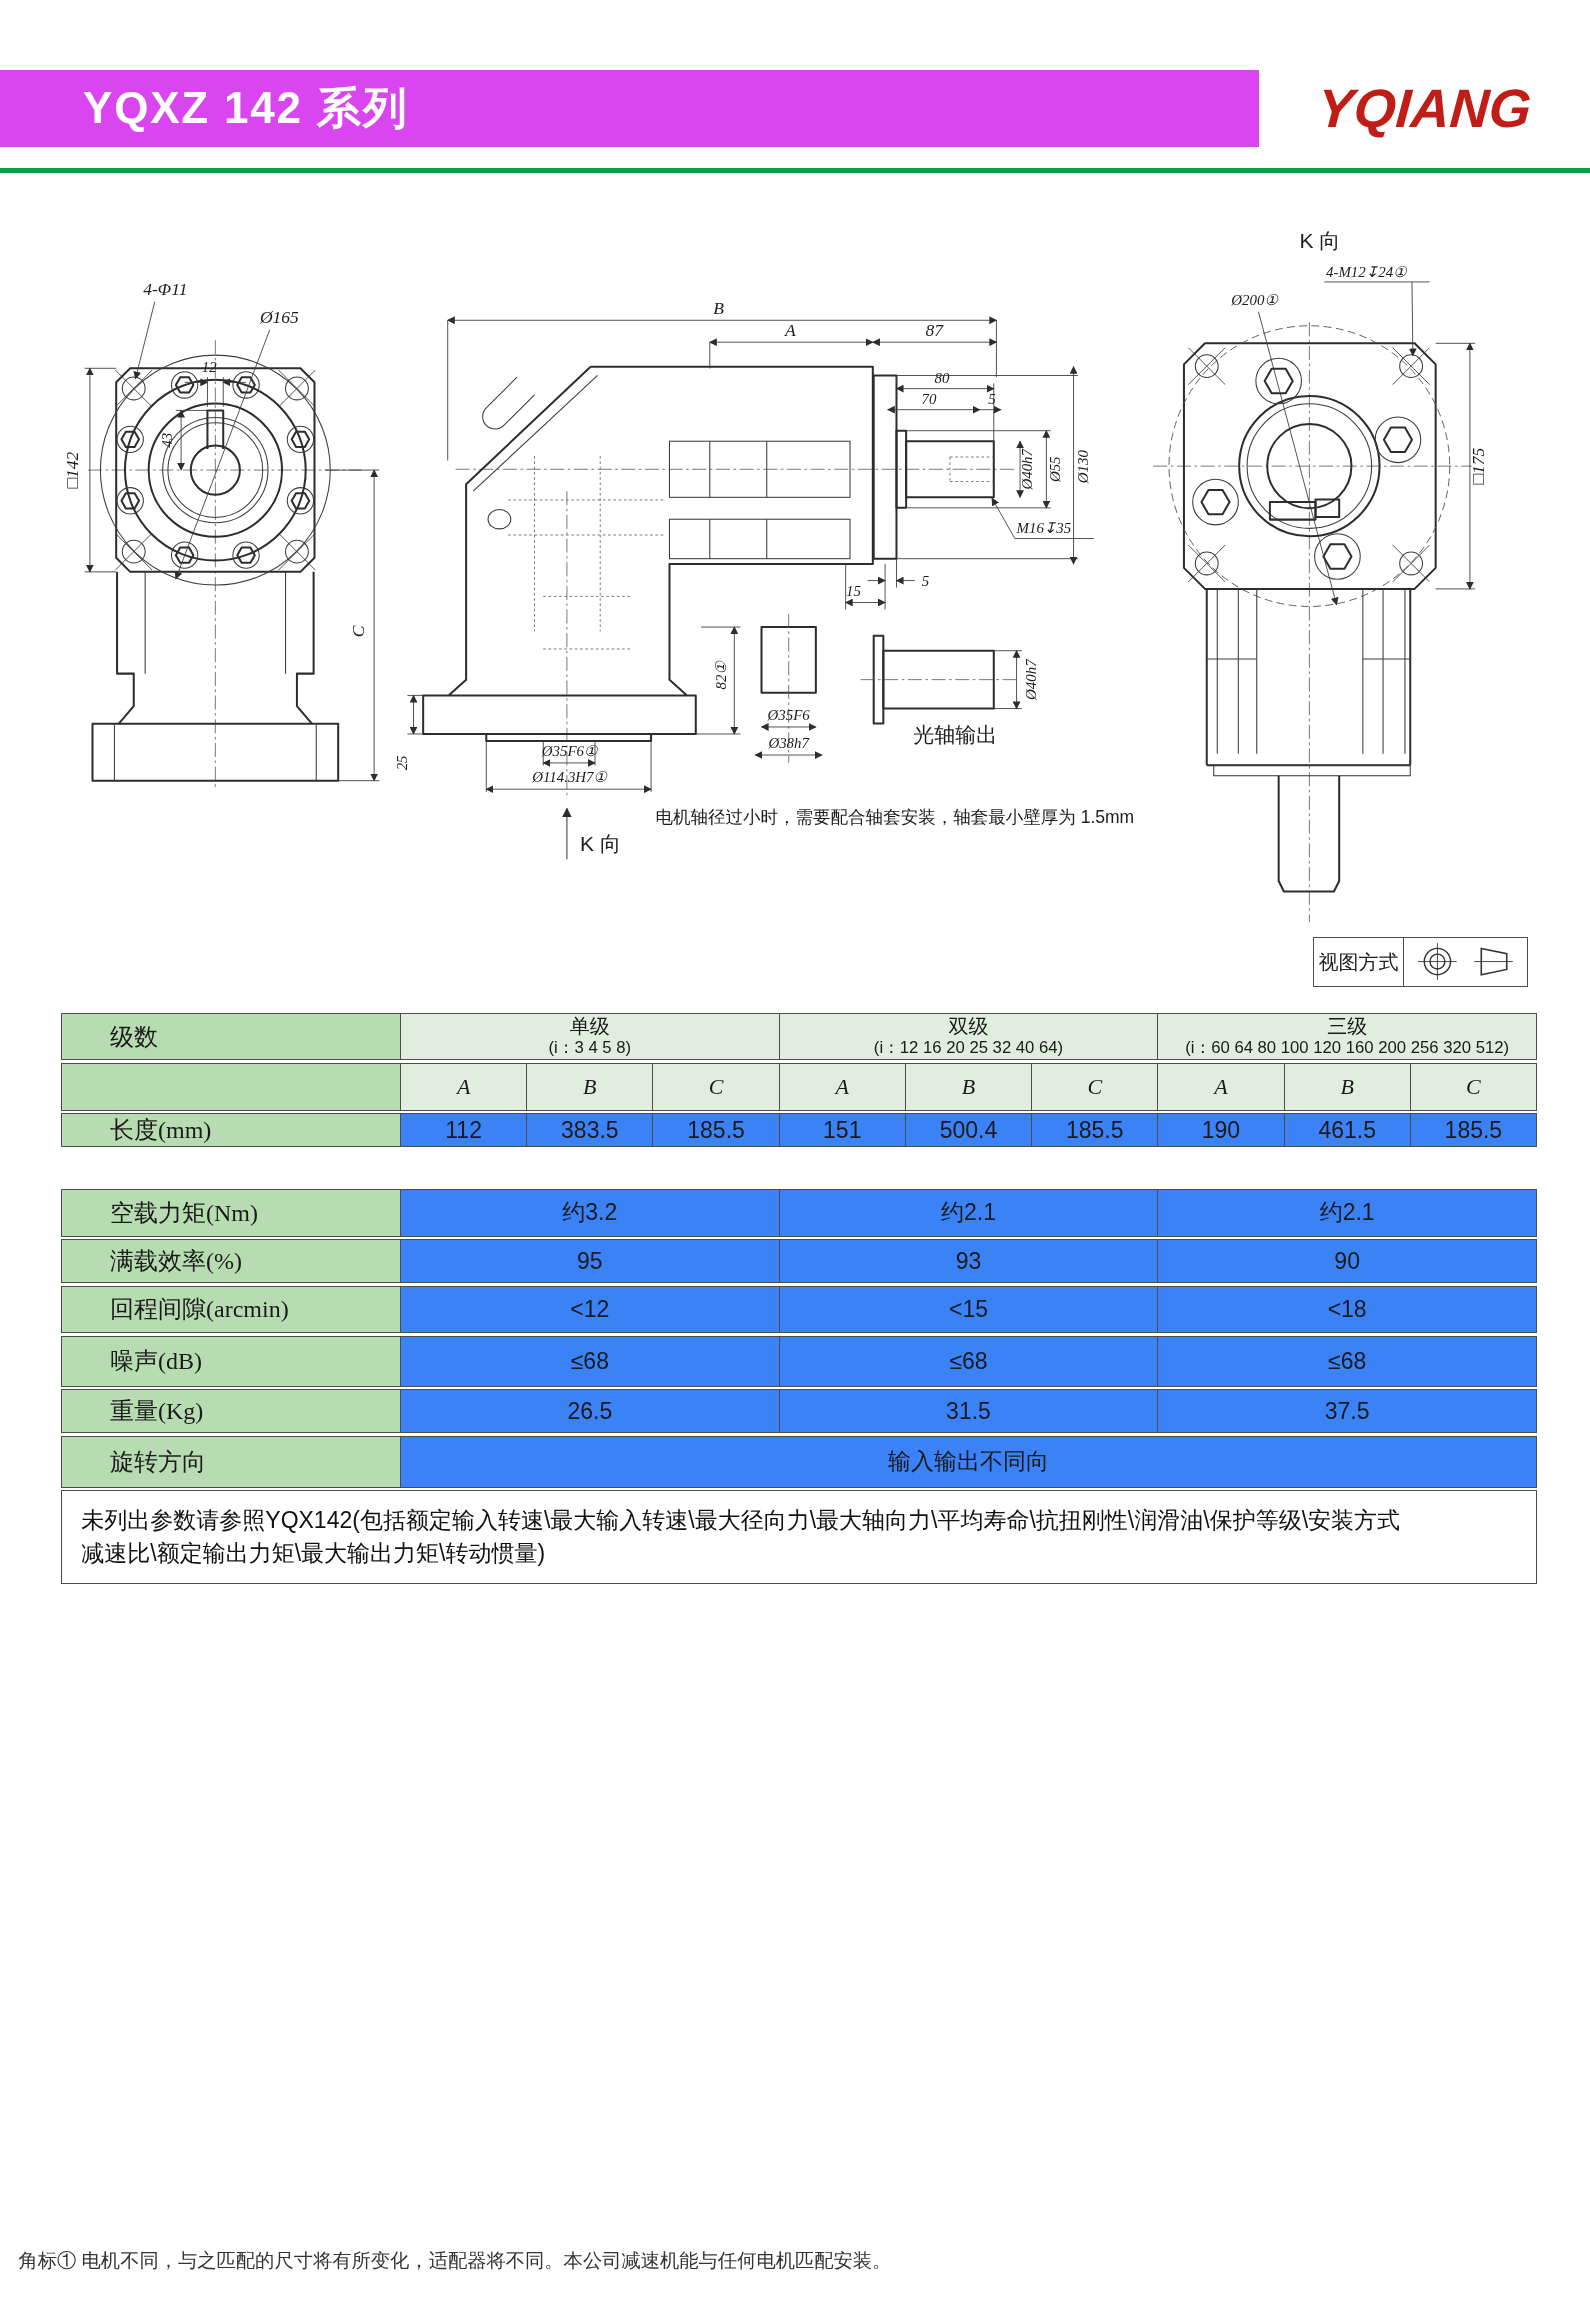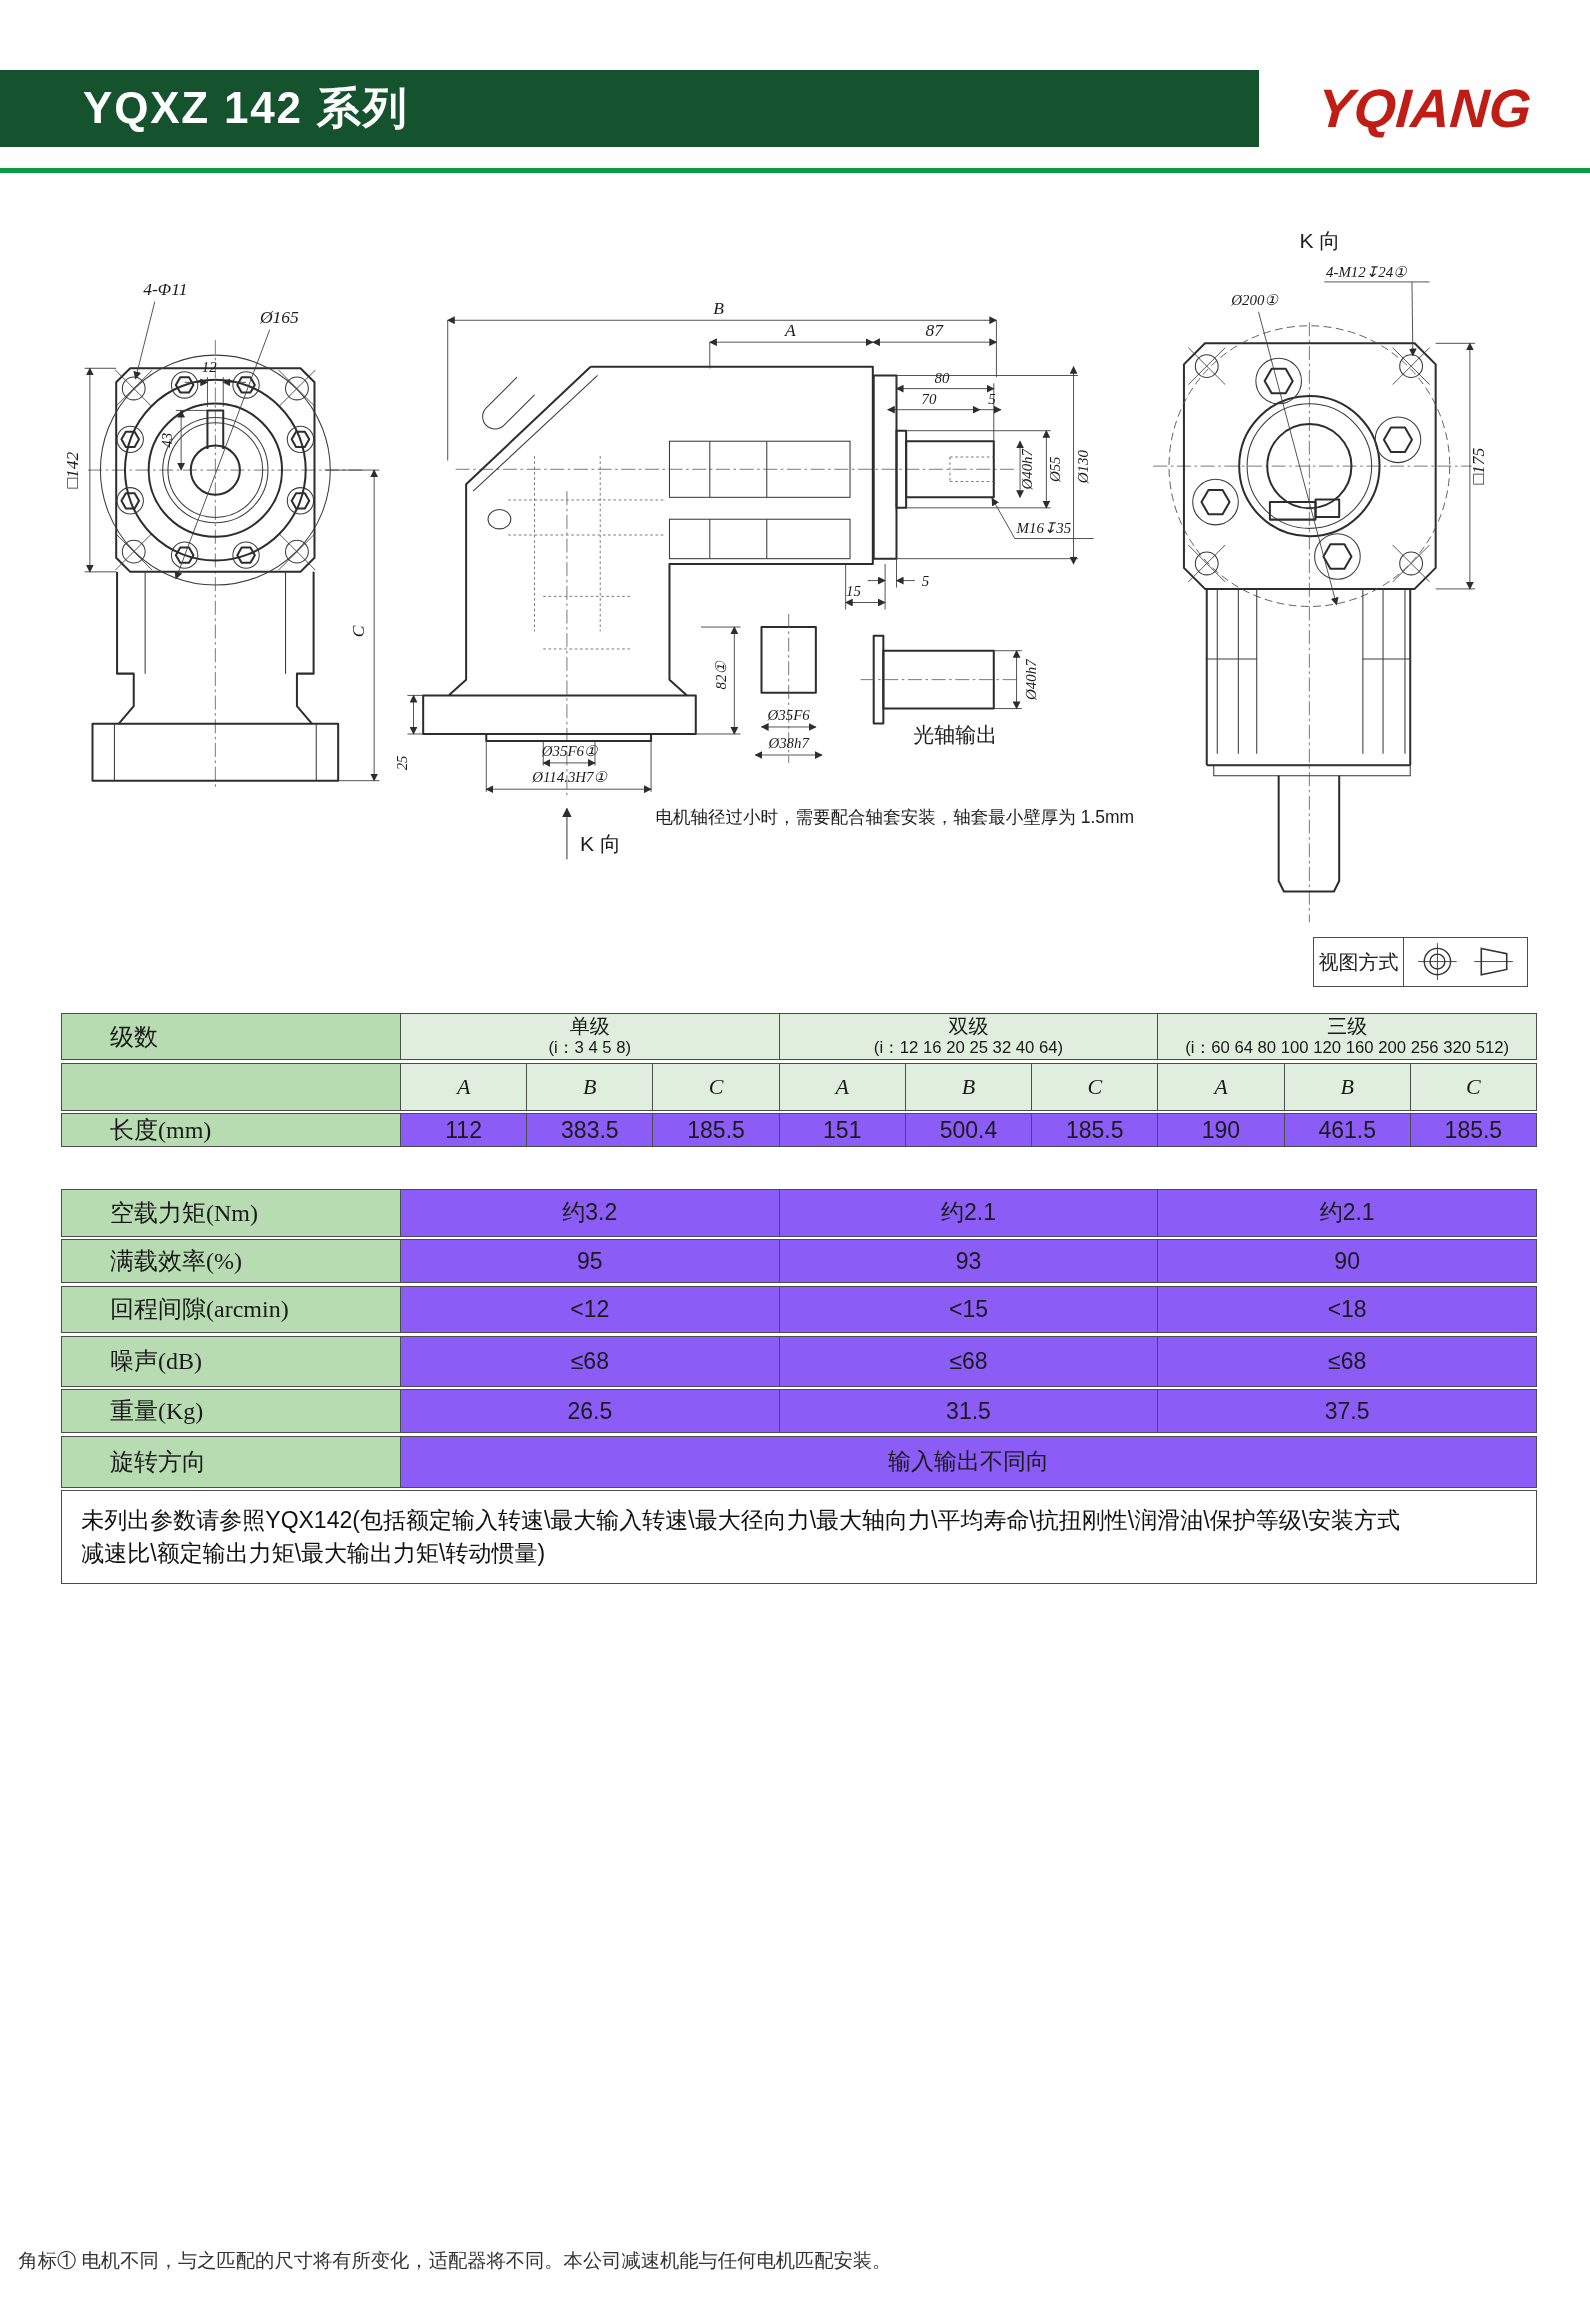--- a/index.html
+++ b/index.html
@@ -1,19 +1,19 @@
 <!DOCTYPE html>
 <html style="font-size:14px"><head>
 <meta charset="utf-8">
 <style>
   html,body{margin:0;padding:0;background:#888;}
   .page{position:relative;width:1591px;height:2319px;background:#ffffff;overflow:hidden;
         font-family:"Liberation Sans",sans-serif;color:#222;}
   
-  .green-bar{position:absolute;left:0;top:70px;width:1259px;height:77px;background:#14532d;}
+  .green-bar{position:absolute;left:0;top:70px;width:1259px;height:77px;background:#d946ef;}
   .page-title{position:absolute;left:83px;top:0;height:77px;display:flex;align-items:center;
               color:#fff;font-size:44px;font-weight:bold;letter-spacing:1.8px;}
   .logo{position:absolute;left:1273px;top:77px;width:303px;height:61px;display:flex;align-items:center;justify-content:center;
         color:#bf1d15;font-size:54px;font-weight:bold;font-style:italic;letter-spacing:0px;transform:skewX(-4deg);}
   .green-line{position:absolute;left:0;top:168px;width:1591px;height:5.3px;background:#0f9a46;}
   
   .drw{position:absolute;}
   svg{overflow:visible;}
   .b2{stroke:#2d2d2d;stroke-width:2.3;fill:none;stroke-linejoin:round;}
   .b1{stroke:#3c3c3c;stroke-width:1.2;fill:none;}
@@ -35,21 +35,21 @@
   
   .spec-table{position:absolute;left:61px;top:1013px;width:1476px;}
   .trow{display:grid;grid-template-columns:340px repeat(9,1fr);margin-bottom:2.6px;box-sizing:border-box;}
   .trow-span3{display:grid;grid-template-columns:340px repeat(3,1fr);margin-bottom:2.6px;}
   .trow-span9{display:grid;grid-template-columns:340px 1fr;margin-bottom:2.6px;}
   .cell{border-top:1.8px solid #4c4c4c;border-bottom:1.8px solid #4c4c4c;border-right:1.8px solid #4c4c4c;
         display:flex;align-items:center;justify-content:center;box-sizing:border-box;
         font-size:23px;color:#1a1a1a;}
   .cell:first-child{border-left:1.8px solid #4c4c4c;font-family:Liberation Serif, serif;}
   .lbl{background:#b8dcb2;justify-content:flex-start;padding-left:48px;font-size:24px;}
-  .val{background:#8b5cf6;}
+  .val{background:#3b82f6;}
   .hdr{background:#e0efdd;flex-direction:column;line-height:1.15;}
   .hdr .g-name{font-size:20px;}
   .hdr .g-ratio{font-size:16.7px;}
   .abc{font:italic 22px "Liberation Serif",serif;background:#e0efdd;}
   .span3{grid-column:span 3;}
   .gap-row{height:45px;}
   .note-row{border:1.8px solid #4c4c4c;background:#fff;padding:12.3px 19.3px;box-sizing:border-box;
             font-size:23px;line-height:1.45;color:#111;}
   
   .footer-note{position:absolute;left:18.4px;top:2247px;font-size:19.3px;color:#333;}

